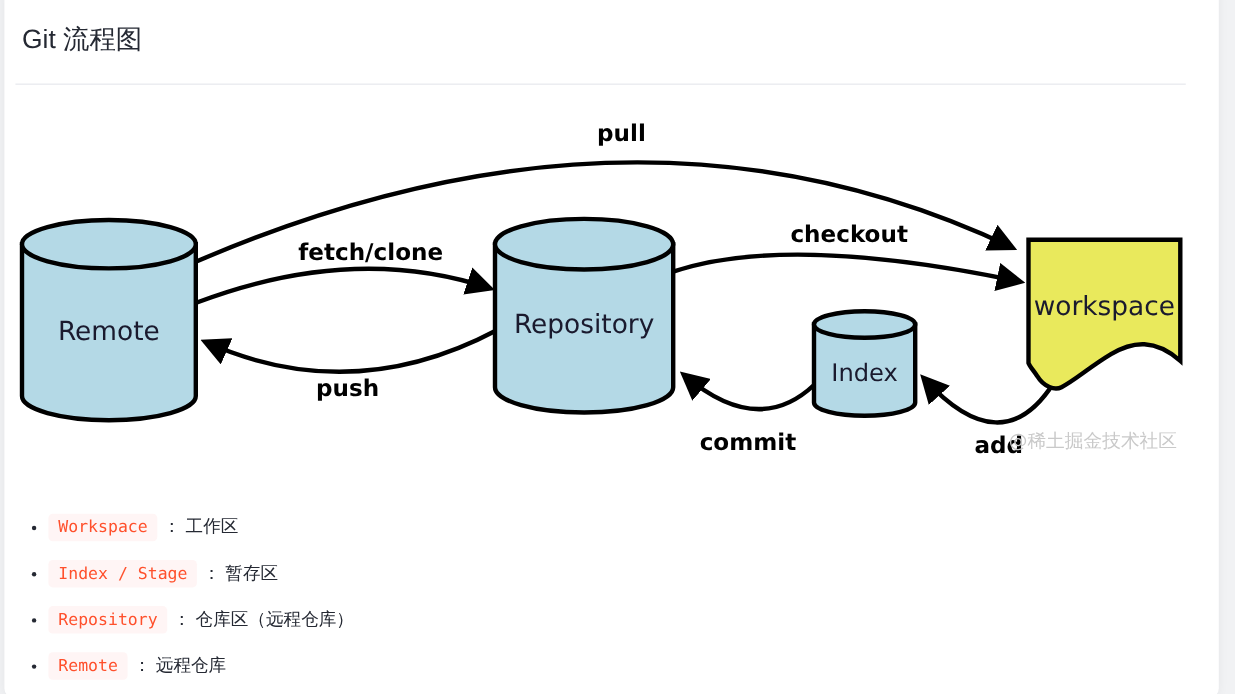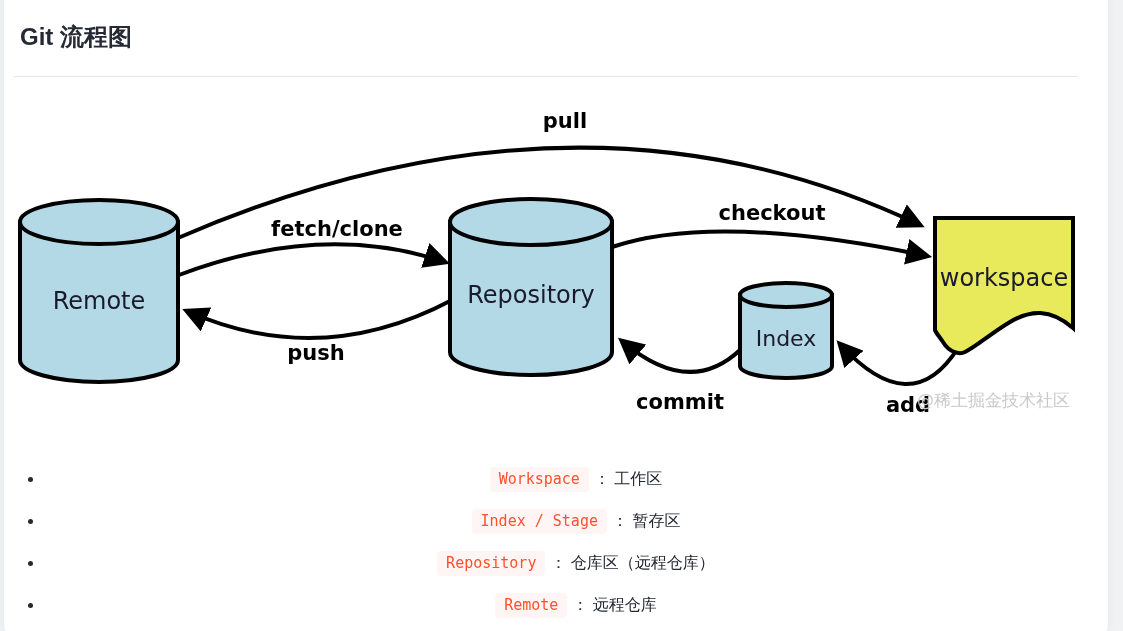--- a/index.html
+++ b/index.html
@@ -10,21 +10,21 @@
   }
   .card{
     position:absolute;left:4px;top:-12px;
     width:1104px;height:646px;
     background:#ffffff;border-radius:8px;
     box-shadow:0 0 10px rgba(0,0,0,0.05);
   }
   .card-inner{position:relative;padding-top:12px;height:100%;}
   h1.page-title{
     margin:0;padding:20px 16px 0 16px;
-    font-size:24px;line-height:34px;font-weight:700;color:#252933;
+    font-size:24px;line-height:34px;font-weight:400;color:#252933;
   }
   .divider{
     margin:22px 30px 0 10px;height:0;
     border-top:1px solid #e4e6eb;
   }
   .figure{display:block;margin:13px 0 0 11px;}
   svg{display:block;}
   .edge{fill:none;stroke:#000;stroke-width:4;}
   .shape{stroke:#000;stroke-width:4;}
   .node-label{
@@ -36,21 +36,20 @@
     font-family:"DejaVu Sans",sans-serif;font-size:21px;font-weight:700;fill:#000;
     text-anchor:middle;
   }
   .watermark-text{
     font-family:"DejaVu Sans",sans-serif;font-size:17px;fill:#c9c9c9;
     text-anchor:start;
   }
   ul.legend{
     margin:37px 0 0 22px;padding:0 0 0 18px;
     list-style:disc;
-    text-align:center;
   }
   ul.legend li{
     margin:0 0 17px 0;
     font-size:16px;line-height:23px;color:#252933;
   }
   .code-chip{
     display:inline-block;
     font-family:"DejaVu Sans Mono","Liberation Mono",monospace;
     font-size:15px;line-height:21px;
     color:#ff502c;background:#fff5f5;

